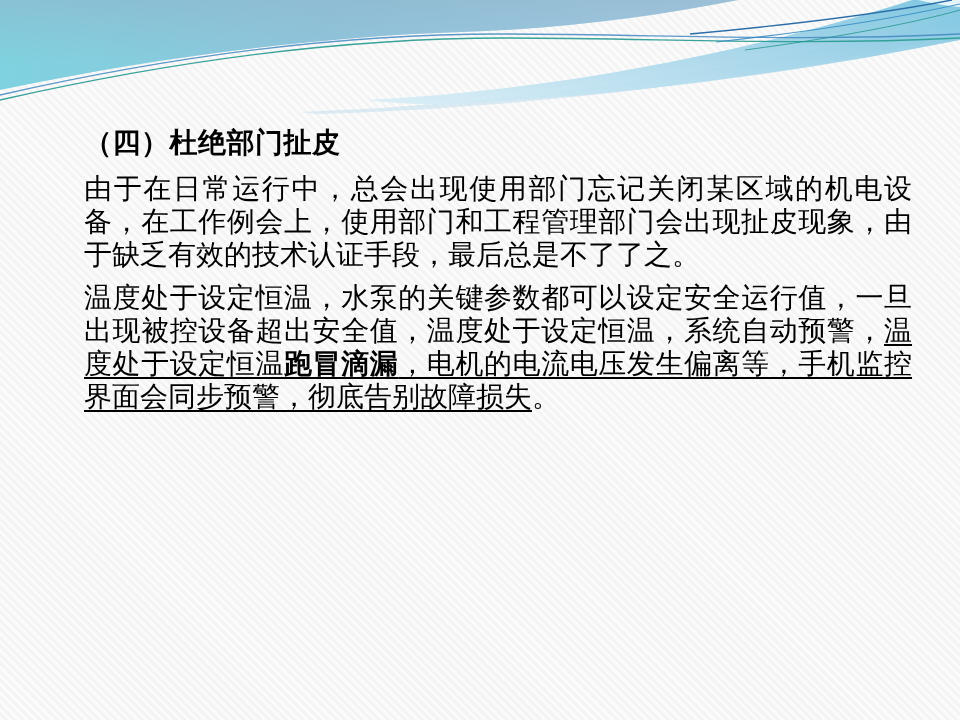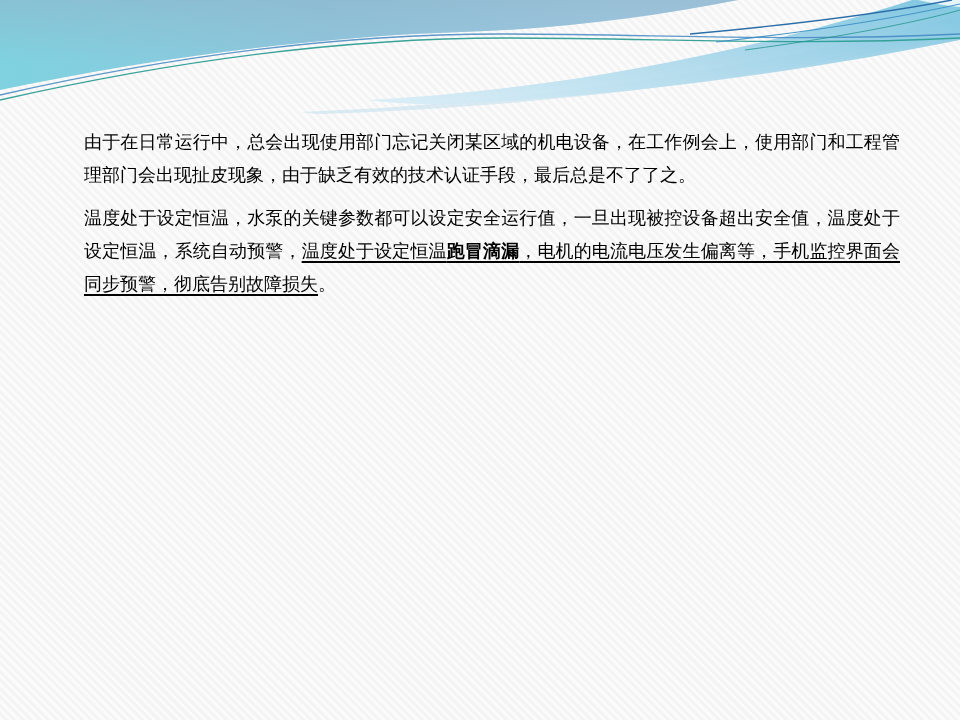--- a/index.html
+++ b/index.html
@@ -17,21 +17,21 @@
   .header-wave svg{display:block;}
   .content{
     position:absolute;left:84px;top:126px;width:828px;
     color:#000;
   }
   .heading{
     font-size:28px;line-height:34px;font-weight:700;
     margin:0 0 12px 0;letter-spacing:0.5px;
   }
   p.para{
-    font-size:18px;line-height:33px;margin:0 12px 10px 0;
+    font-size:28px;line-height:33px;margin:0 0 10px 0;
     text-align:justify;text-justify:inter-character;
   }
   .u{text-decoration:underline;text-underline-offset:4px;text-decoration-thickness:1.5px;}
   .b{font-weight:700;}
 </style>
 </head>
 <body>
 
 <div class="slide">
 
@@ -67,20 +67,21 @@
       <path d="M0,95 C190,52 350,34 500,34 C655,34 795,42 960,34" fill="none" stroke="#4187c2" stroke-width="1.3" opacity="0.85"></path>
 
       <path d="M690,34 C800,24 890,12 952,0" fill="none" stroke="#2a6da8" stroke-width="1.4"></path>
       <path d="M716,42 C826,30 906,16 960,4" fill="none" stroke="#3a8ec4" stroke-width="1.2" opacity="0.9"></path>
       <path d="M745,50 C850,36 925,20 960,10" fill="none" stroke="#22958c" stroke-width="1" opacity="0.8"></path>
     </svg>
   </div>
 
   <div class="content">
 
+    <div class="heading">（四）杜绝部门扯皮</div>
 
     <p class="para">由于在日常运行中，总会出现使用部门忘记关闭某区域的机电设备，在工作例会上，使用部门和工程管理部门会出现扯皮现象，由于缺乏有效的技术认证手段，最后总是不了了之。</p>
 
 
 
     <p class="para">
       <span>温度处于设定恒温，水泵的关键参数都可以设定安全运行值，一旦出现被控设备超出安全值，温度处于设定恒温，系统自动预警，</span><span class="u">温度处于设定恒温</span><span class="u b">跑冒滴漏</span><span class="u">，电机的电流电压发生偏离等，手机监控界面会同步预警，彻底告别故障损失</span><span>。</span>
     </p>
 
   </div>

